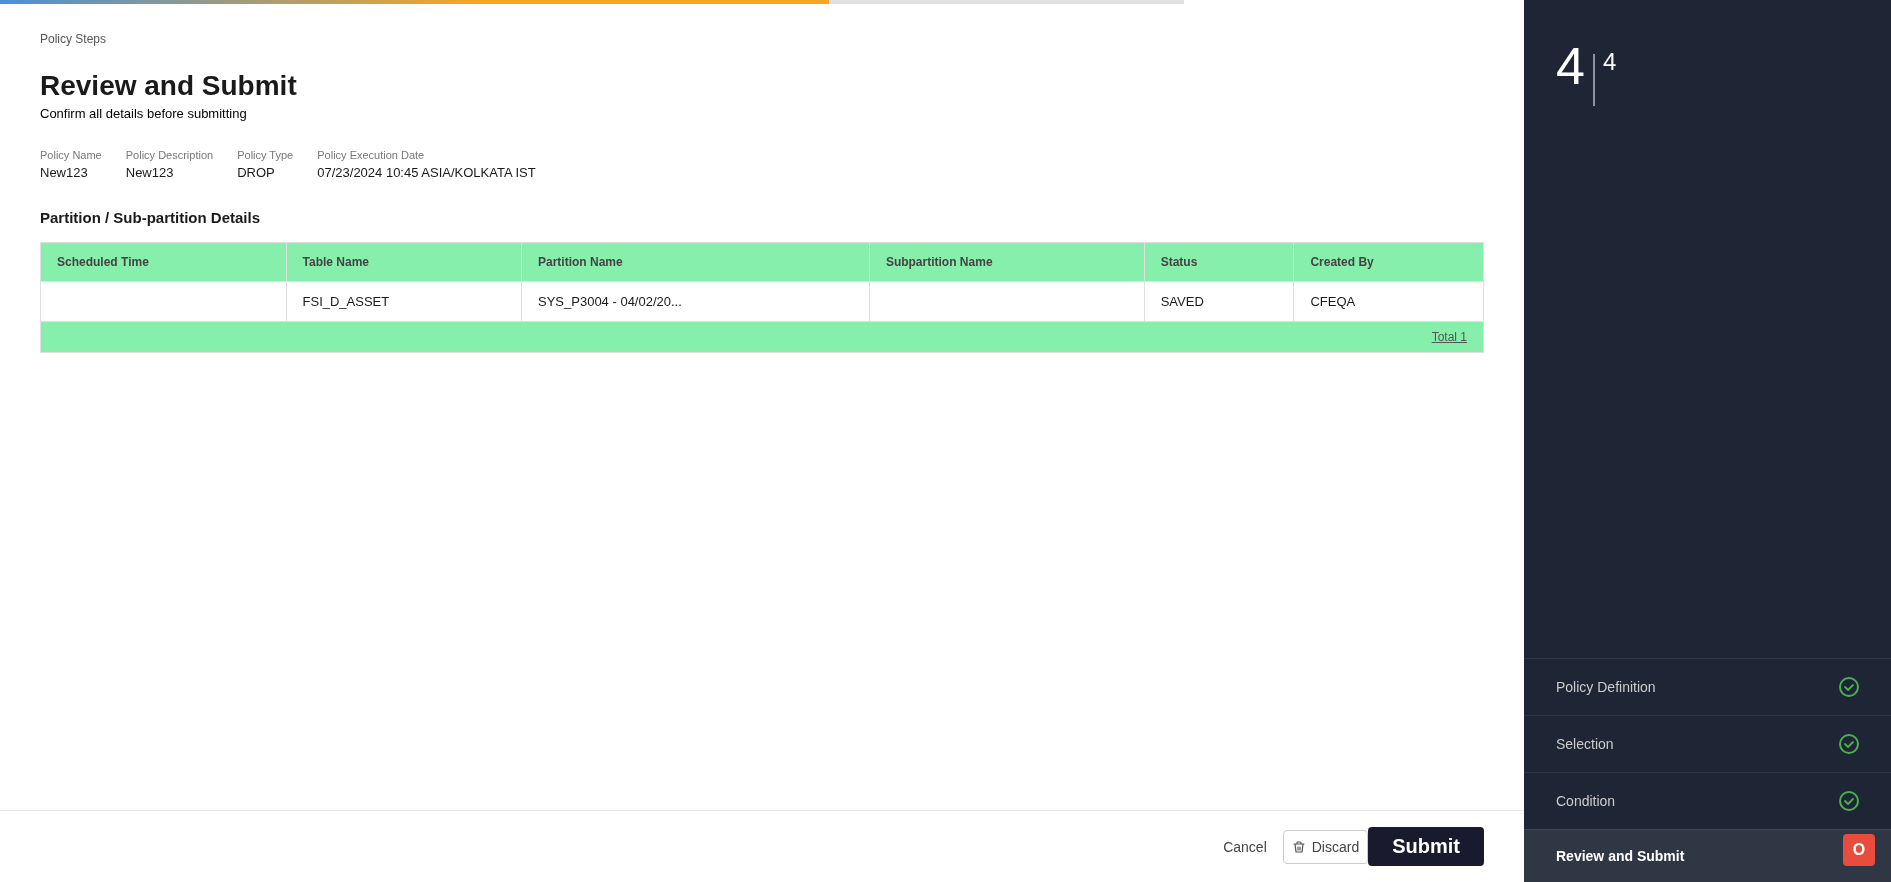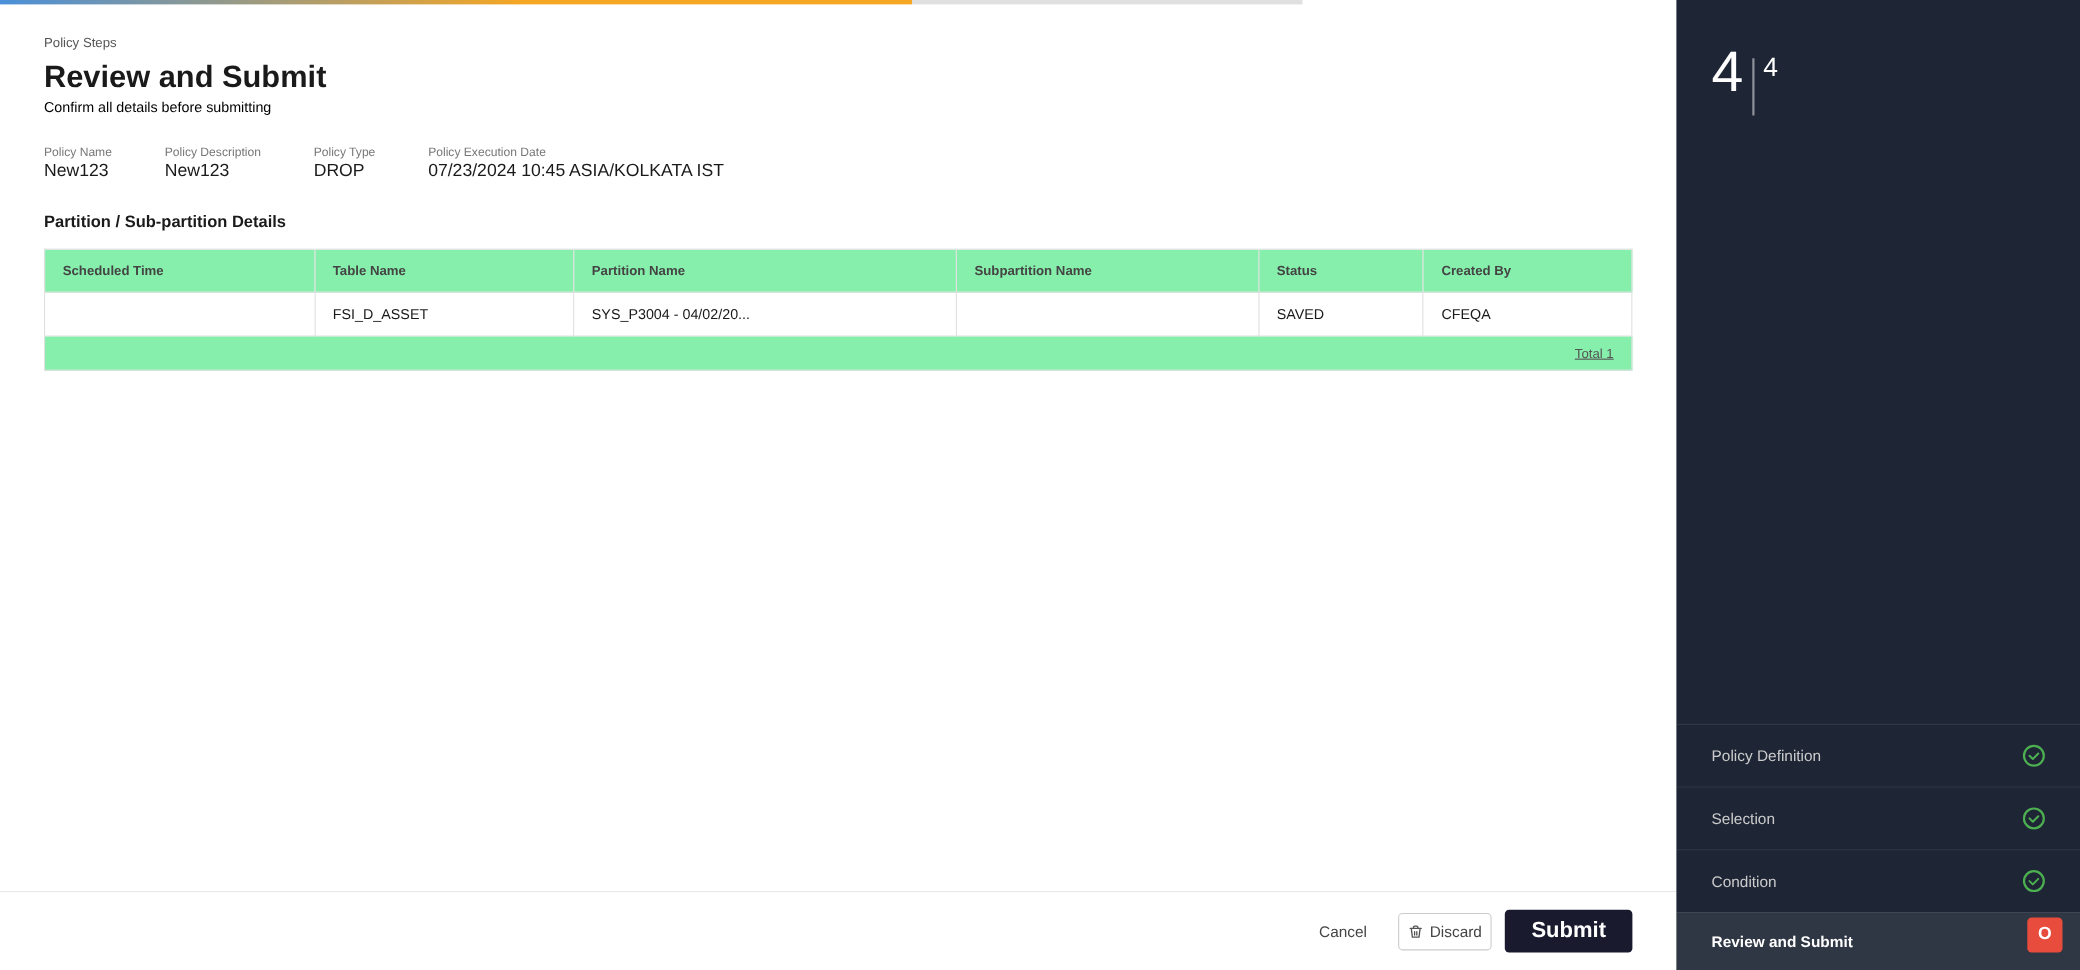--- a/index.html
+++ b/index.html
@@ -12,51 +12,51 @@
       display: flex;
       flex-direction: column;
       padding: 32px 40px 0 40px;
       position: relative;
       overflow: hidden;
     }
 
     .policy-steps-label {
       font-size: 12px;
       color: #555;
-      margin-bottom: 8px;
+      margin-bottom: 24px;
     }
 
     .page-title {
       font-size: 28px;
       font-weight: 600;
       color: #1a1a1a;
       margin-bottom: 4px;
     }
 
     .page-subtitle {
       font-size: 13px;
       color: #000000;
       margin-bottom: 28px;
     }
 
     .policy-meta {
       display: flex;
-      gap: 48px;
+      gap: 24px;
       margin-bottom: 28px;
     }
 
     .meta-item label {
       display: block;
       font-size: 11px;
       color: #777;
       margin-bottom: 2px;
     }
 
     .meta-item .meta-value {
-      font-size: 16px;
+      font-size: 13px;
       color: #1a1a1a;
       font-weight: 500;
     }
 
     .section-title {
       font-size: 15px;
       font-weight: 700;
       color: #1a1a1a;
       margin-bottom: 16px;
     }
@@ -113,21 +113,20 @@
     
     .action-bar {
       position: absolute;
       bottom: 0;
       left: 0;
       right: 0;
       padding: 16px 40px;
       display: flex;
       justify-content: flex-end;
       align-items: center;
-      gap: 12px;
       background: #fff;
       border-top: 1px solid #e8e8e8;
     }
 
     .btn-cancel {
       background: transparent;
       border: none;
       color: #444;
       font-size: 14px;
       cursor: pointer;

